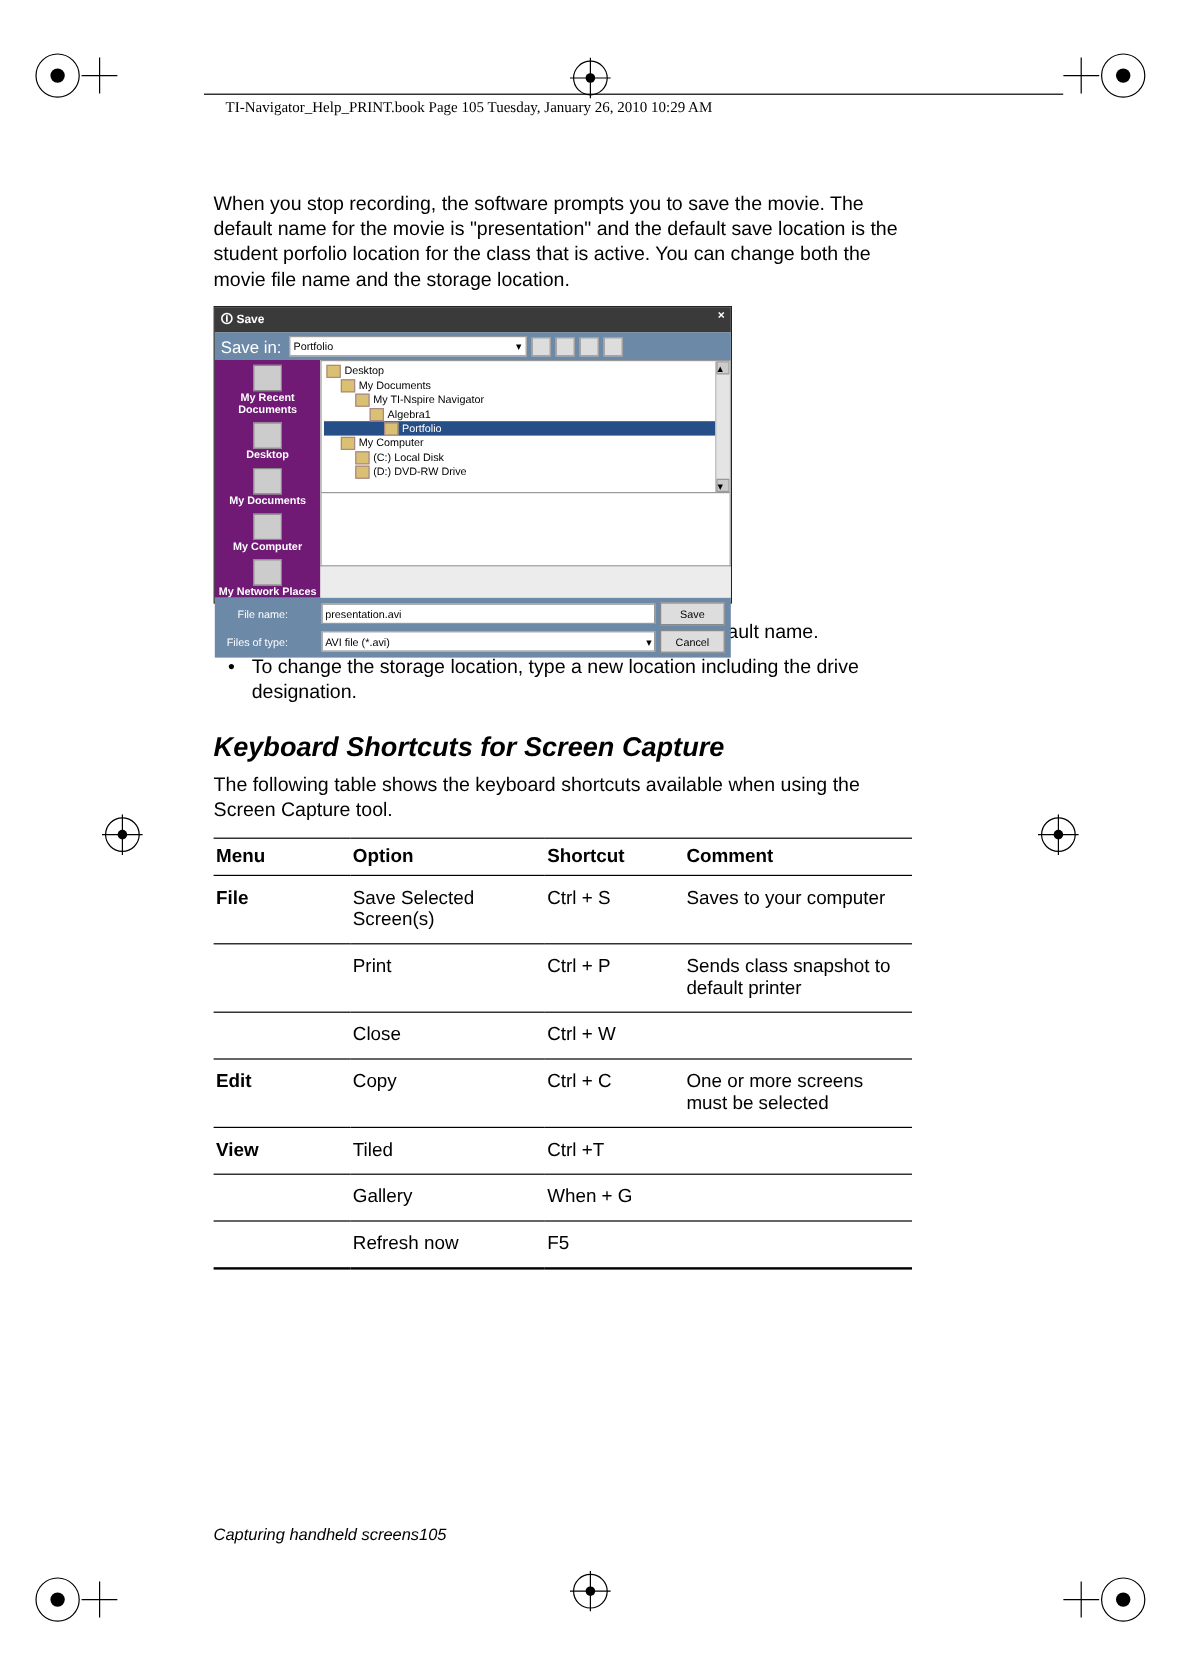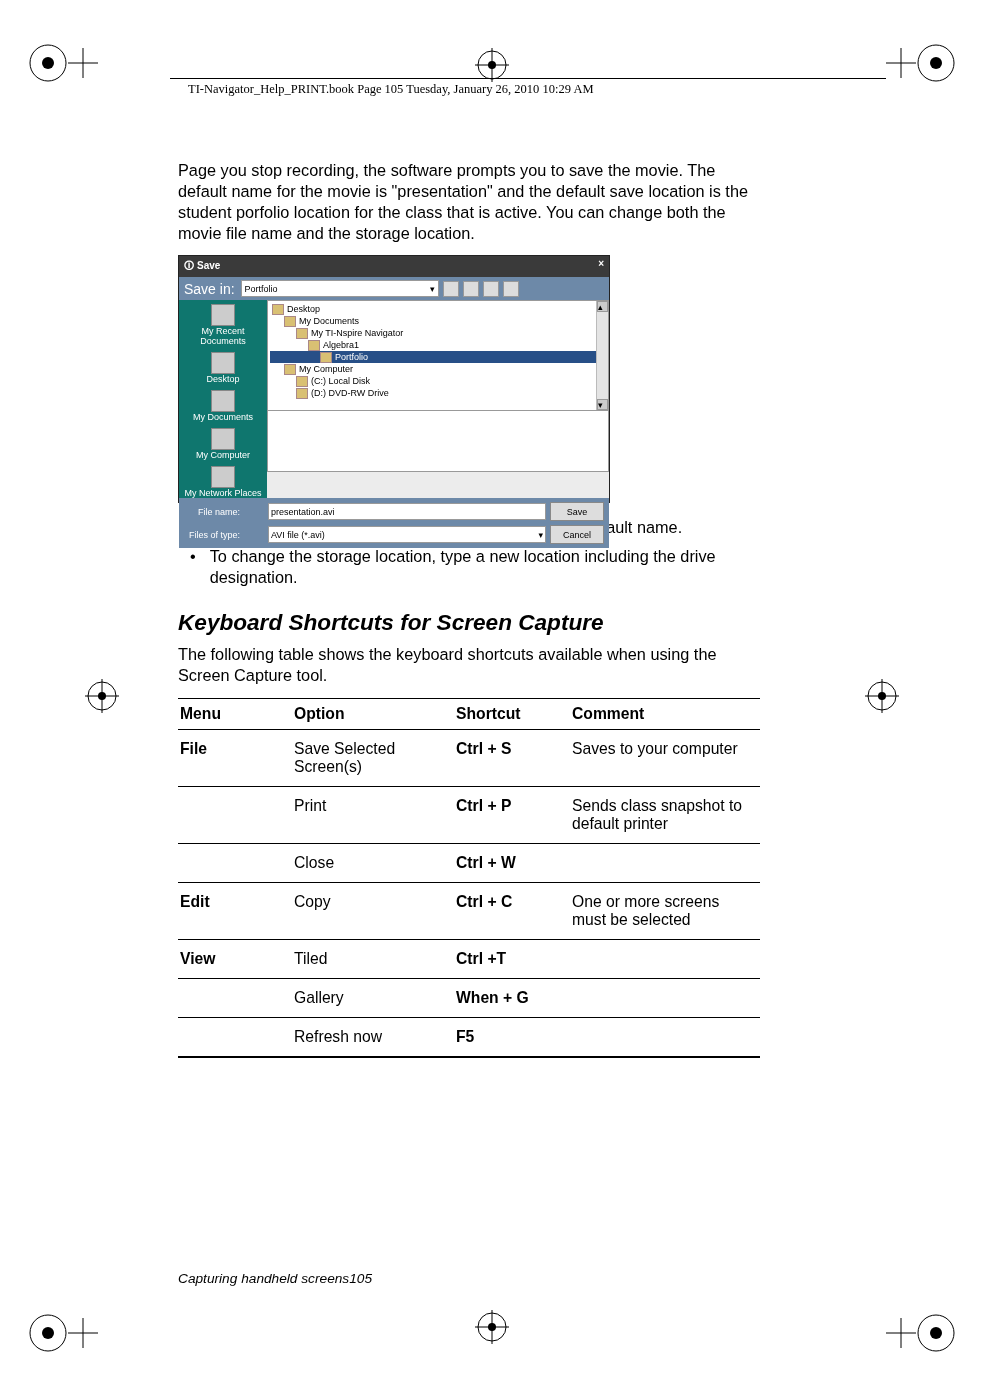--- a/index.html
+++ b/index.html
@@ -60,23 +60,23 @@
     background: #3a3a3a;
     color: #fff;
     font-size: 10px;
     font-weight: bold;
     padding: 2px 5px;
     display: flex;
     justify-content: space-between;
   }
   .dlg-row { display: flex; font-size: 9px; color: #fff; }
   .dlg-left {
-    width: 88px; background: #0f766e;
+    width: 88px; background: #701a75;
     display: flex; flex-direction: column; align-items: center;
-    padding-top: 4px; gap: 6px;
+    padding-top: 4px; gap: 6px; font-weight: bold;
   }
   .dlg-left .place { display:flex; flex-direction:column; align-items:center; font-size:9px; color:#fff;}
   .dlg-left .icon { width:22px; height:20px; background:#ccc; border:1px solid #888;}
   .dlg-main { flex:1; background:#ececec; padding:3px; color:#000;}
   .dlg-top {
     background:#6d89a8; padding:3px 5px; display:flex; align-items:center; gap:4px;
     font-size:9px; color:#fff;
   }
   .dlg-top label{font-size:14px;color:#fff;margin-right:2px;}
   .dlg-top .combo{flex:0 0 190px;background:#fff;border:1px solid #999;font-size:9px;color:#000;padding:0 3px;height:15px;display:flex;align-items:center;justify-content:space-between;}
@@ -125,21 +125,21 @@
     border-bottom: 1px solid #000;
     padding: 6px 6px 6px 2px;
   }
   table.shortcuts td {
     border-bottom: 1px solid #000;
     padding: 10px 6px 10px 2px;
     vertical-align: top;
   }
   table.shortcuts td.menu { font-weight: bold; width:106px;}
   table.shortcuts td.opt { width:154px;}
-  table.shortcuts td.sc { font-weight: bold; width:108px;}
+  table.shortcuts td.sc { font-weight: normal; width:108px;}
   table.shortcuts tr.lastrow td { border-bottom: 2px solid #000;}
   .footer {
     position: absolute;
     bottom: 110px;
     left: 178px;
     width: 582px;
     display:flex; 
     font-family: "Trebuchet MS","Lucida Sans",sans-serif;
     font-style: italic;
     font-size: 13.7px;
@@ -211,21 +211,21 @@
       <line x1="0" y1="17" x2="34" y2="17" stroke="#000"></line>
       <line x1="17" y1="0" x2="17" y2="34" stroke="#000"></line>
       <circle cx="17" cy="17" r="4" fill="#000"></circle>
     </svg>
 </div>
 
 <div class="header-line"></div>
 <div class="header-text">TI-Navigator_Help_PRINT.book  Page 105  Tuesday, January 26, 2010  10:29 AM</div>
 
 <div class="page">
-  <p class="body-p">Page you stop recording, the software prompts you to save the movie. The default name for the movie is "presentation" and the default save location is the student porfolio location for the class that is active. You can change both the movie file name and the storage location.</p>
+  <p class="body-p">When you stop recording, the software prompts you to save the movie. The default name for the movie is "presentation" and the default save location is the student porfolio location for the class that is active. You can change both the movie file name and the storage location.</p>
 
   <div class="dialog-img">
     <div class="dlg-title">
       <span>🛈 <span>Save</span></span>
       <span>×</span>
     </div>
     <div class="dlg-top">
       <label>Save in:</label>
       <div class="combo">
         <span>Portfolio</span>

